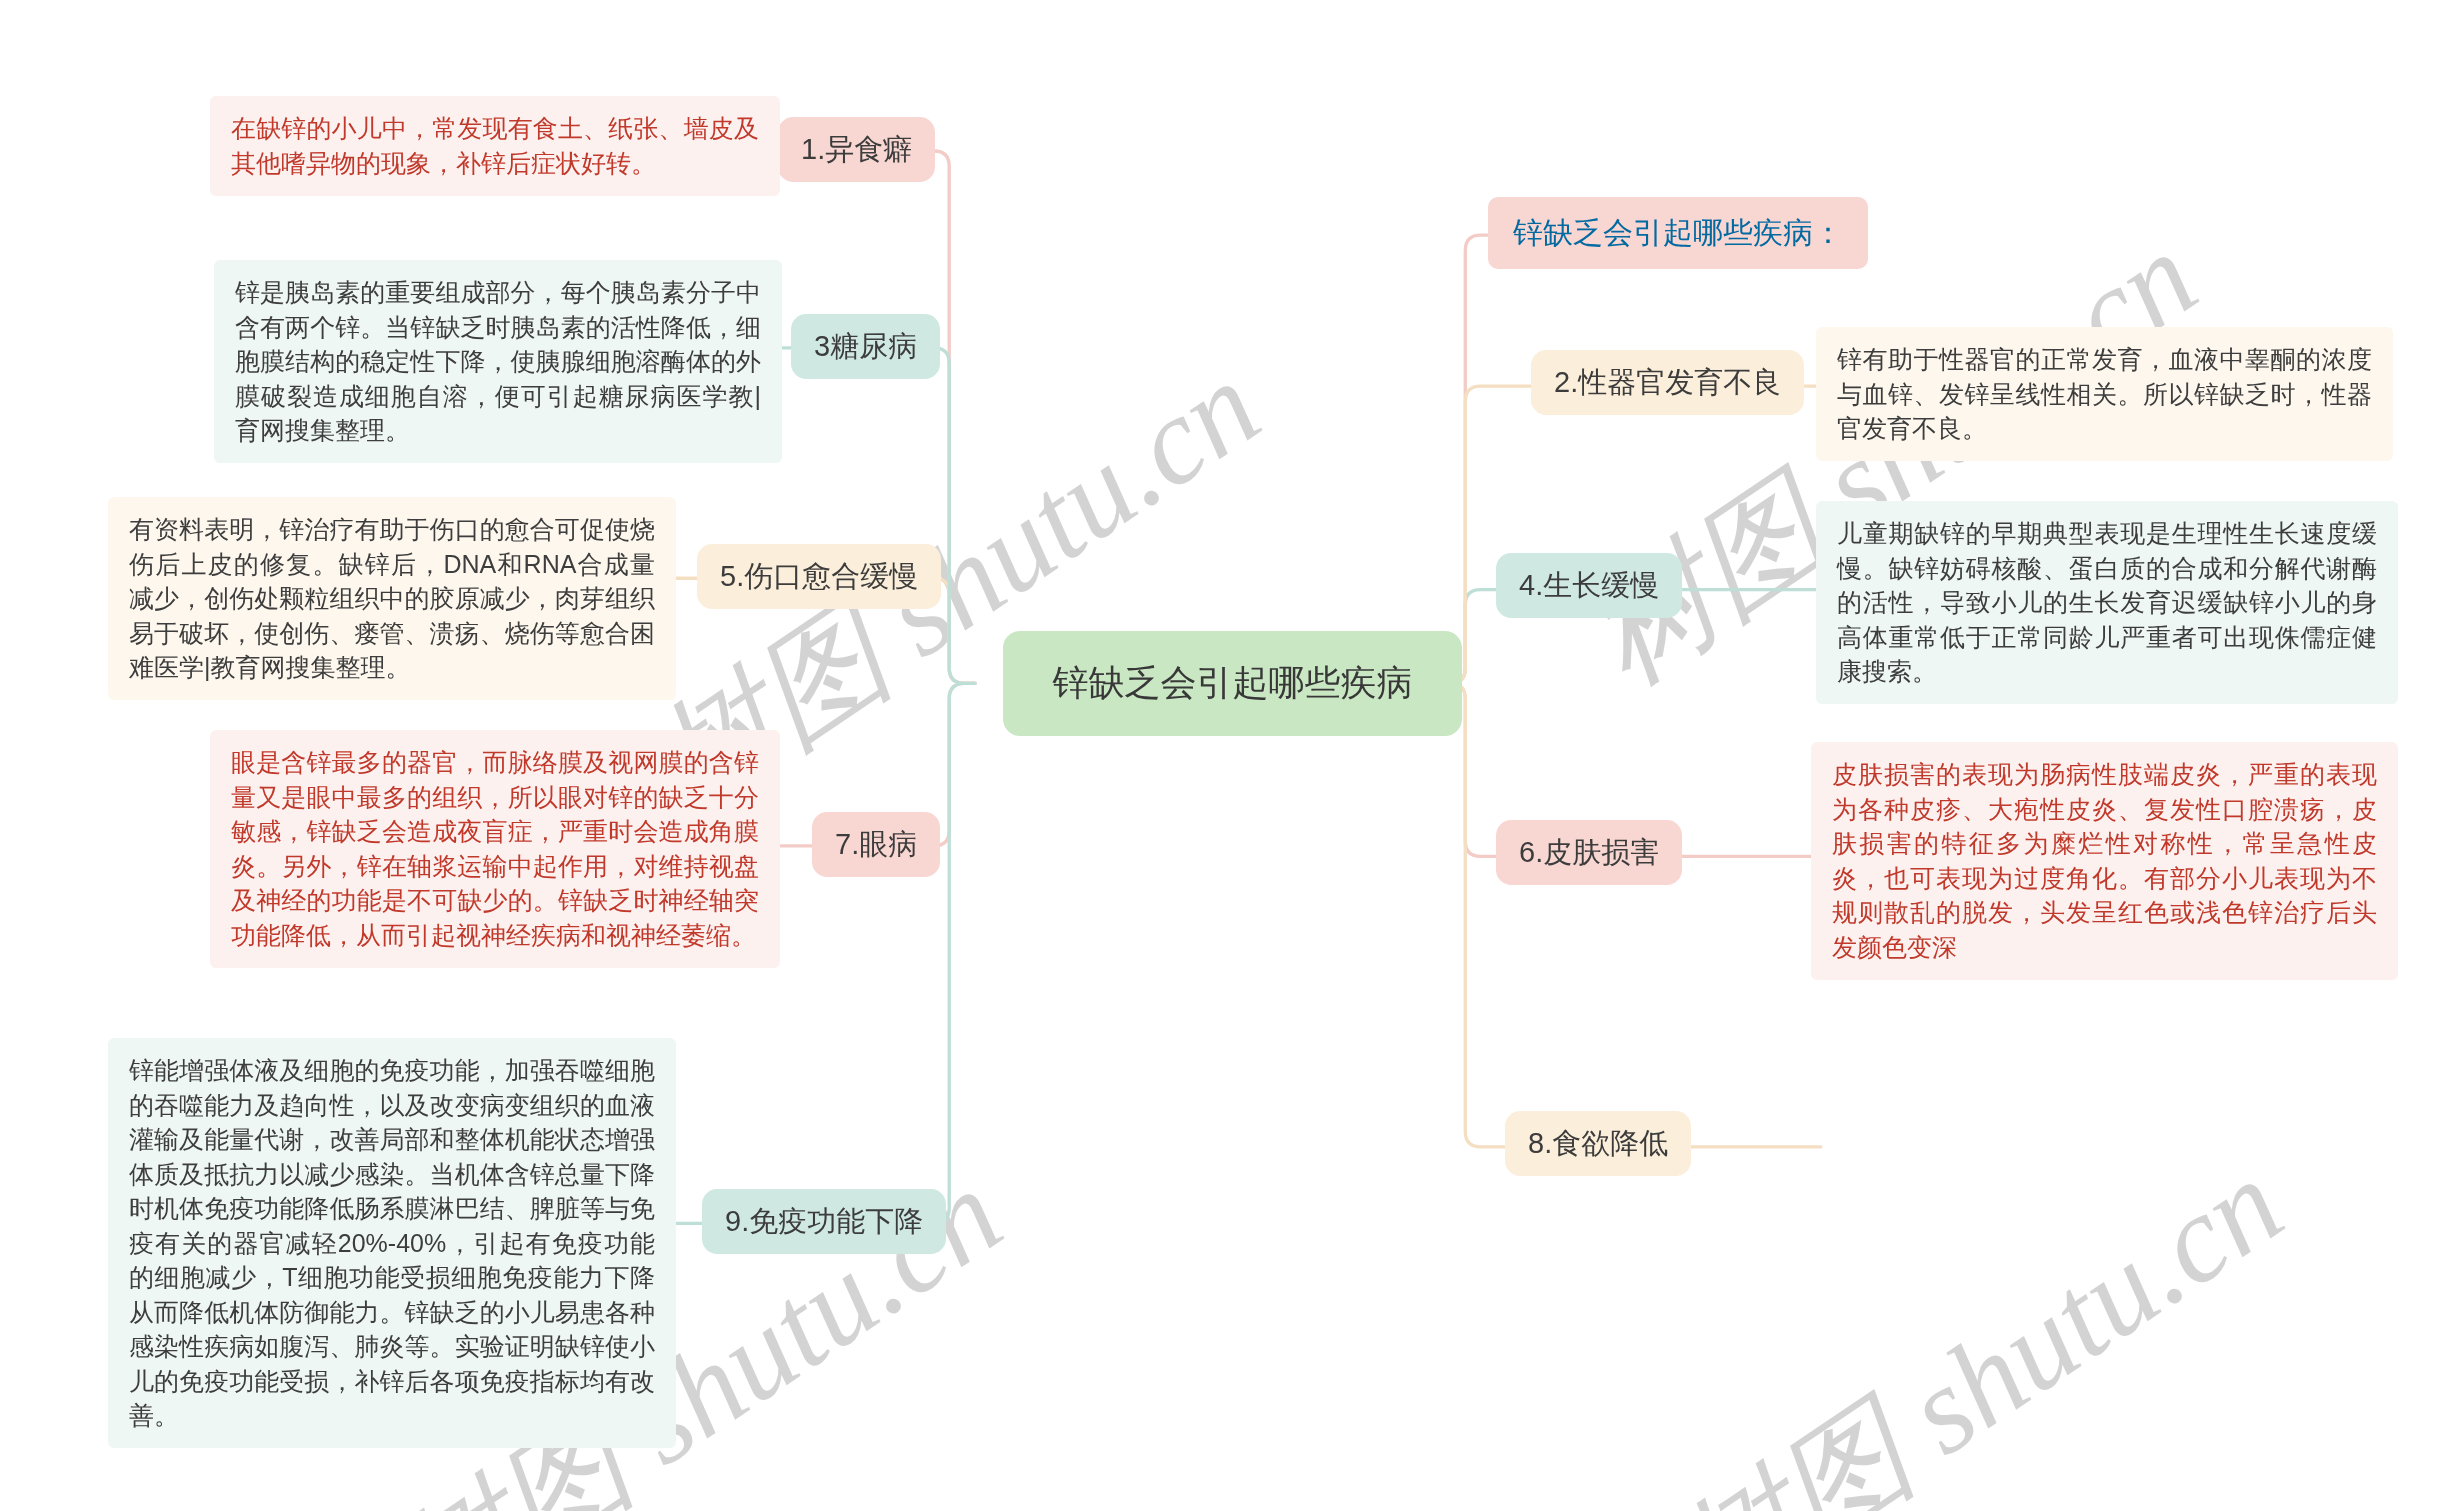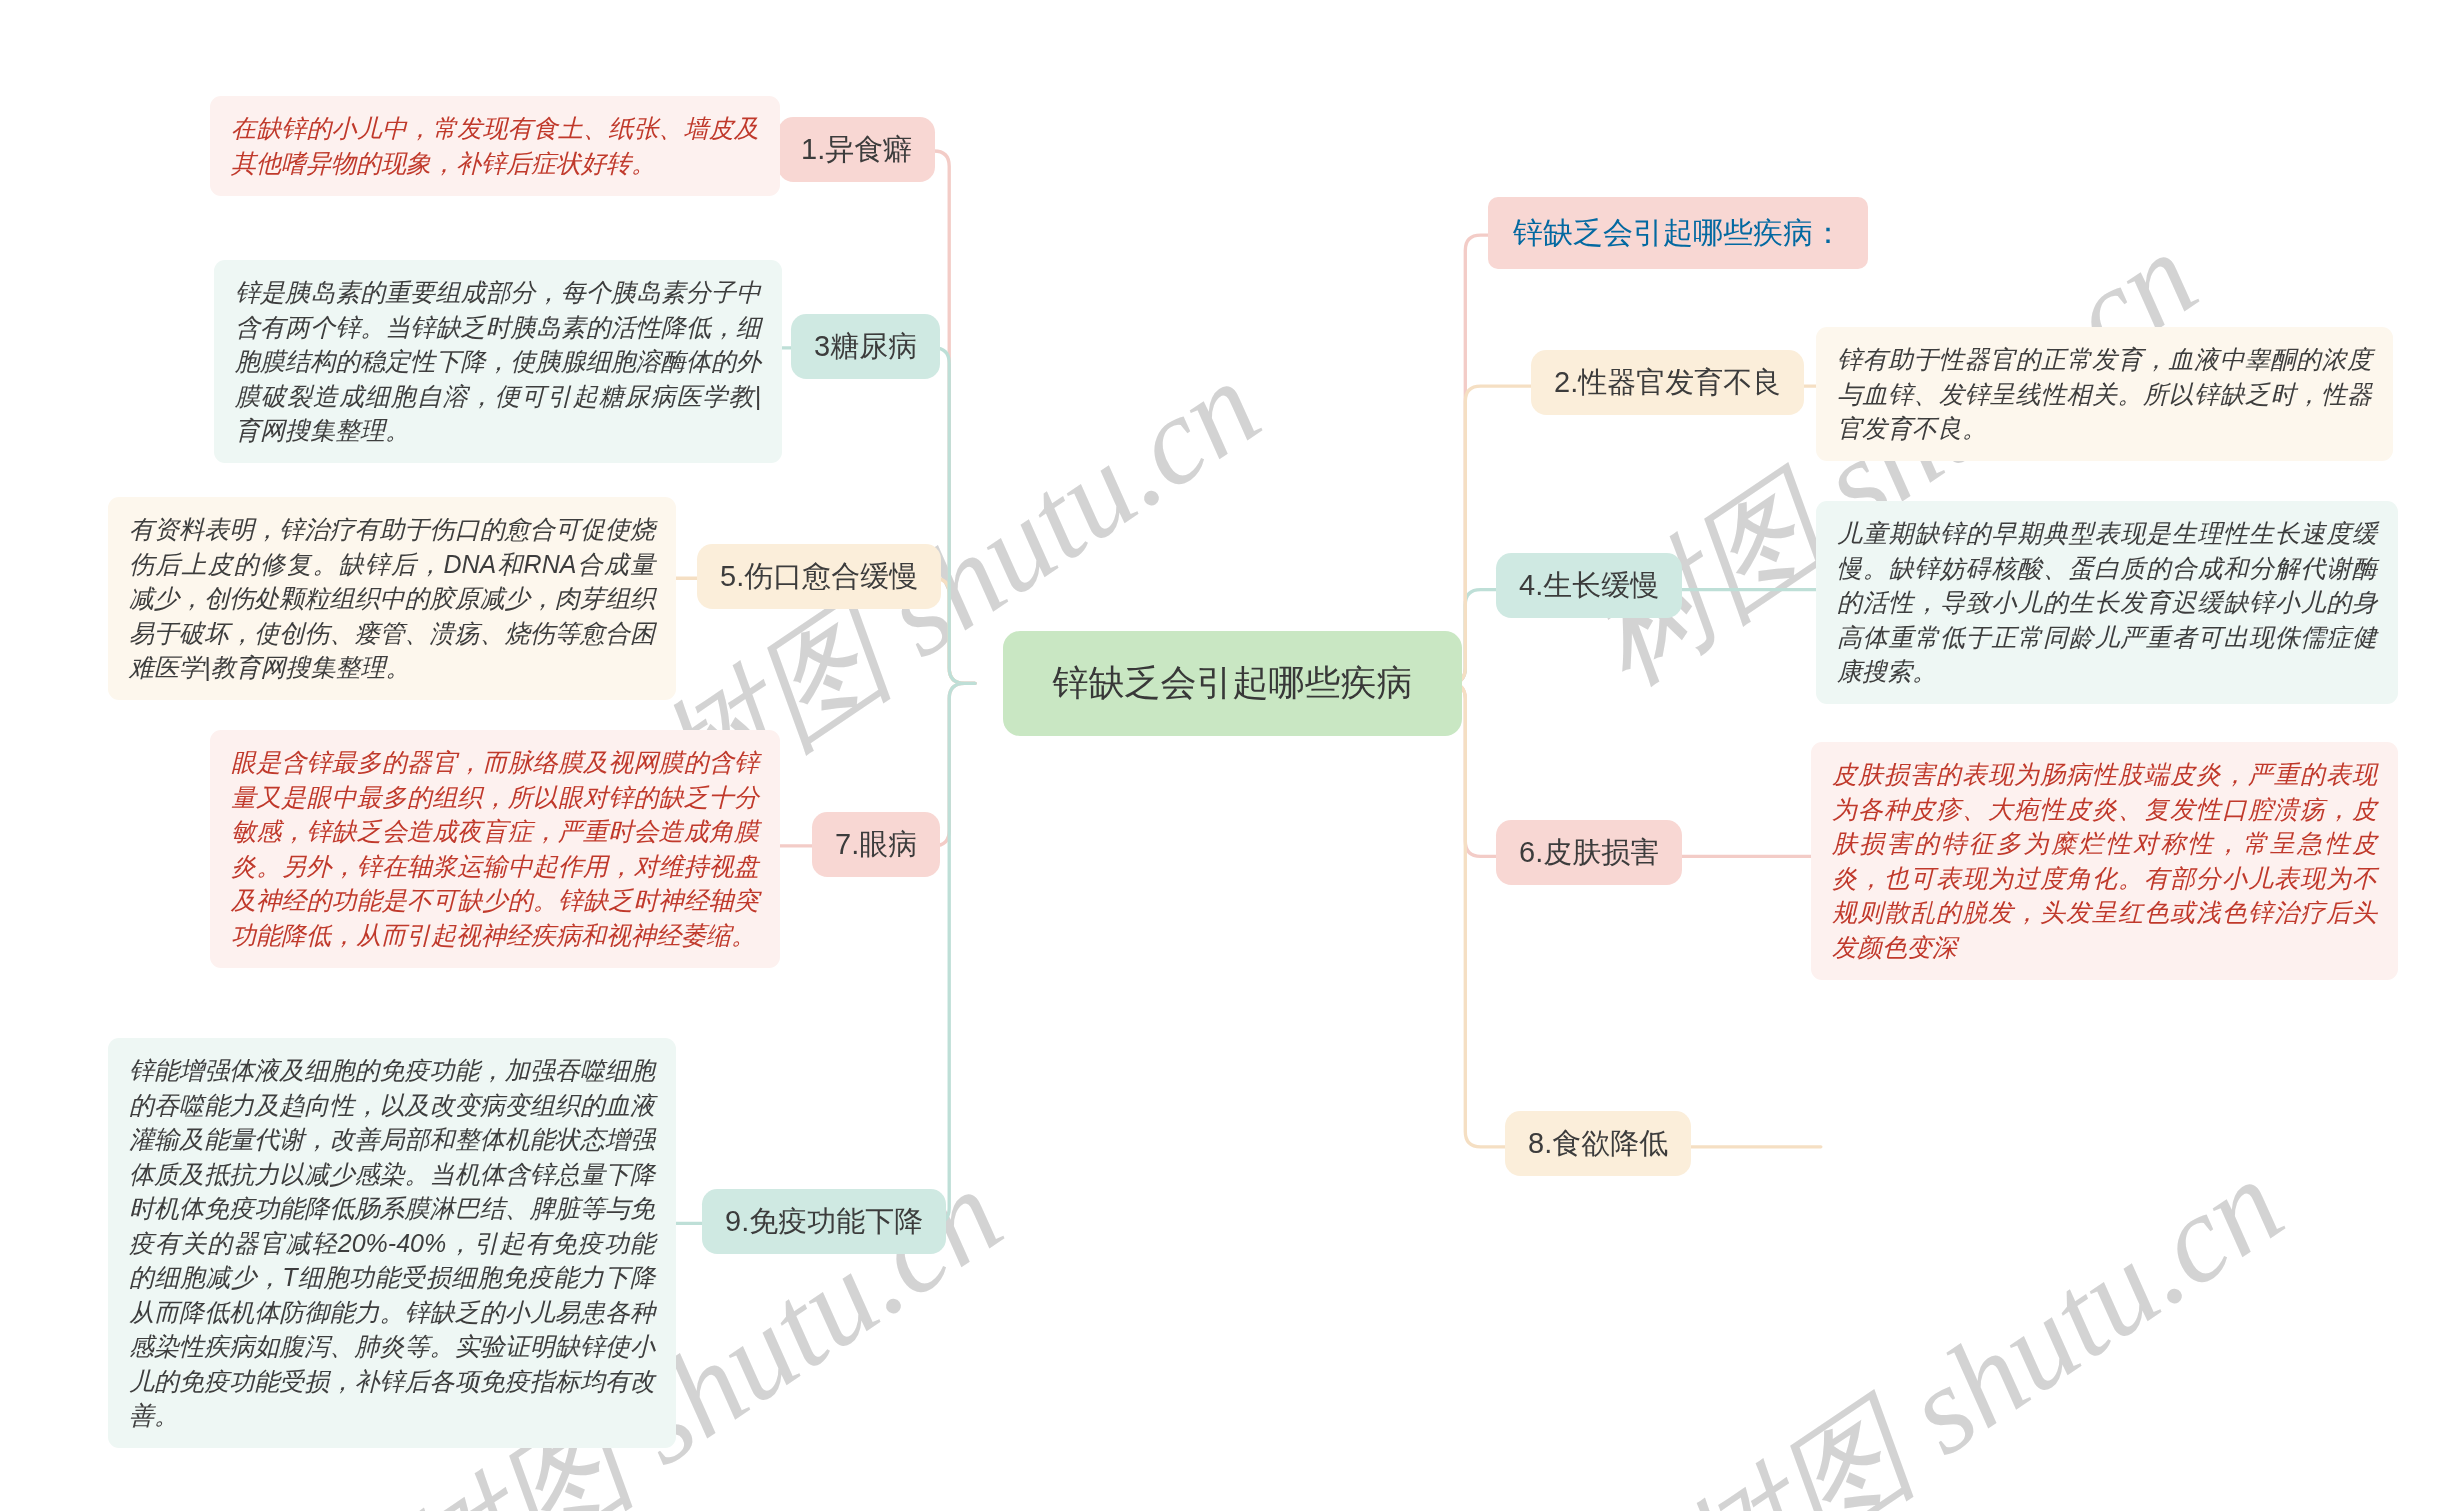--- a/index.html
+++ b/index.html
@@ -12,22 +12,22 @@
   .node{position:absolute;z-index:2;padding:18px 23px;border-radius:15.3px;
         font-size:29px;line-height:1;color:#3c3c3c;white-space:nowrap;}
   .node.pink{background:#f8d7d3;}
   .node.teal{background:#cfe9e2;text-align:center;}
   .node.cream{background:#fbeeda;}
   .center-node{position:absolute;z-index:2;left:975px;top:631px;width:459px;height:105px;
         background:#c9e7c3;border-radius:17px;display:flex;align-items:center;justify-content:center;
         font-size:36px;color:#383838;white-space:nowrap;margin-left:28px;}
   .header-node{position:absolute;z-index:2;left:1488px;top:197px;background:#f8d7d3;
         border-radius:10px;padding:21px 25px;font-size:30px;line-height:1;color:#0369a1;white-space:nowrap;}
-  .detail{position:absolute;z-index:2;border-radius:11px;padding:15.3px 21px;
-        font-size:25px;line-height:1.38;color:#3d3d3d;text-align:justify;font-style:italic;}
+  .detail{position:absolute;z-index:2;border-radius:6px;padding:15.3px 21px;
+        font-size:25px;line-height:1.38;color:#3d3d3d;text-align:justify;}
   .detail.pink-bg{background:#fdf1ef;}
   .detail.teal-bg{background:#eef7f4;}
   .detail.cream-bg{background:#fdf7ed;}
   .detail.red-text{color:#c0392b;}
 </style>
 </head>
 <body>
 
 <div class="canvas">
 

